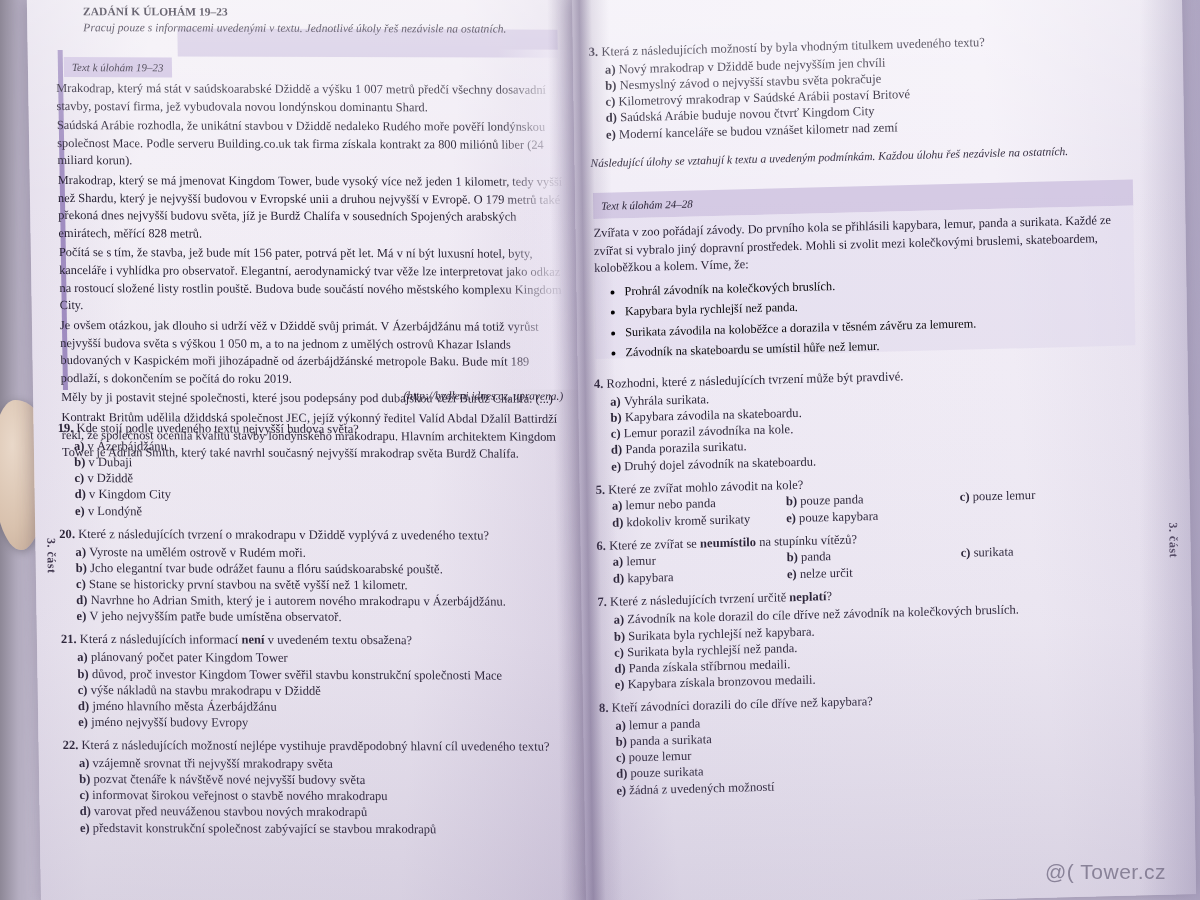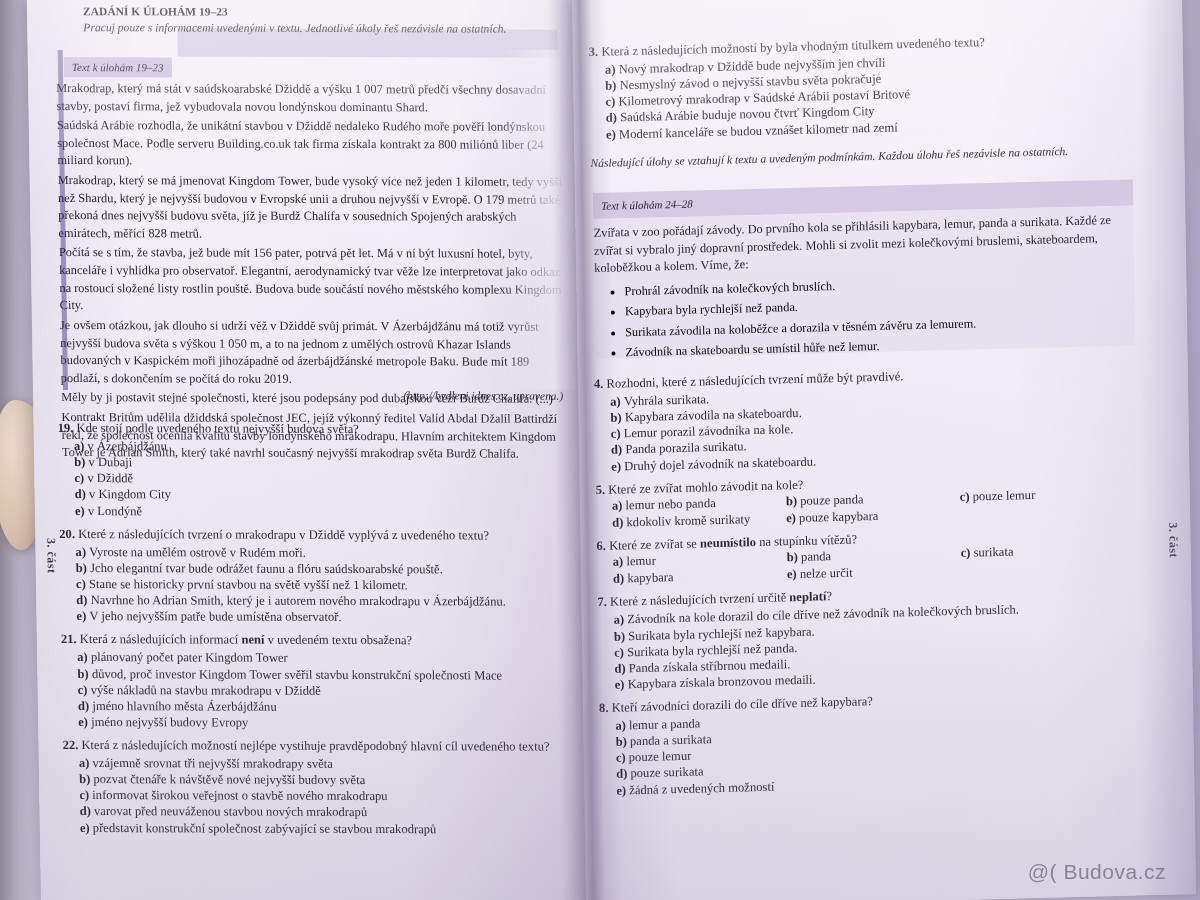--- a/index.html
+++ b/index.html
@@ -351,14 +351,14 @@
         </div>
 
       <div class="side-tab" style="right:10px; top:540px;">3. část</div>
       <div class="page-sheen"></div>
     </div>
 
     <div class="gutter"></div>
   </div>
 
   <div class="blur-edge"></div>
-  <div class="watermark">@( Budova.cz</div>
+  <div class="watermark">@( Tower.cz</div>
 </div>
 
 </body></html>

